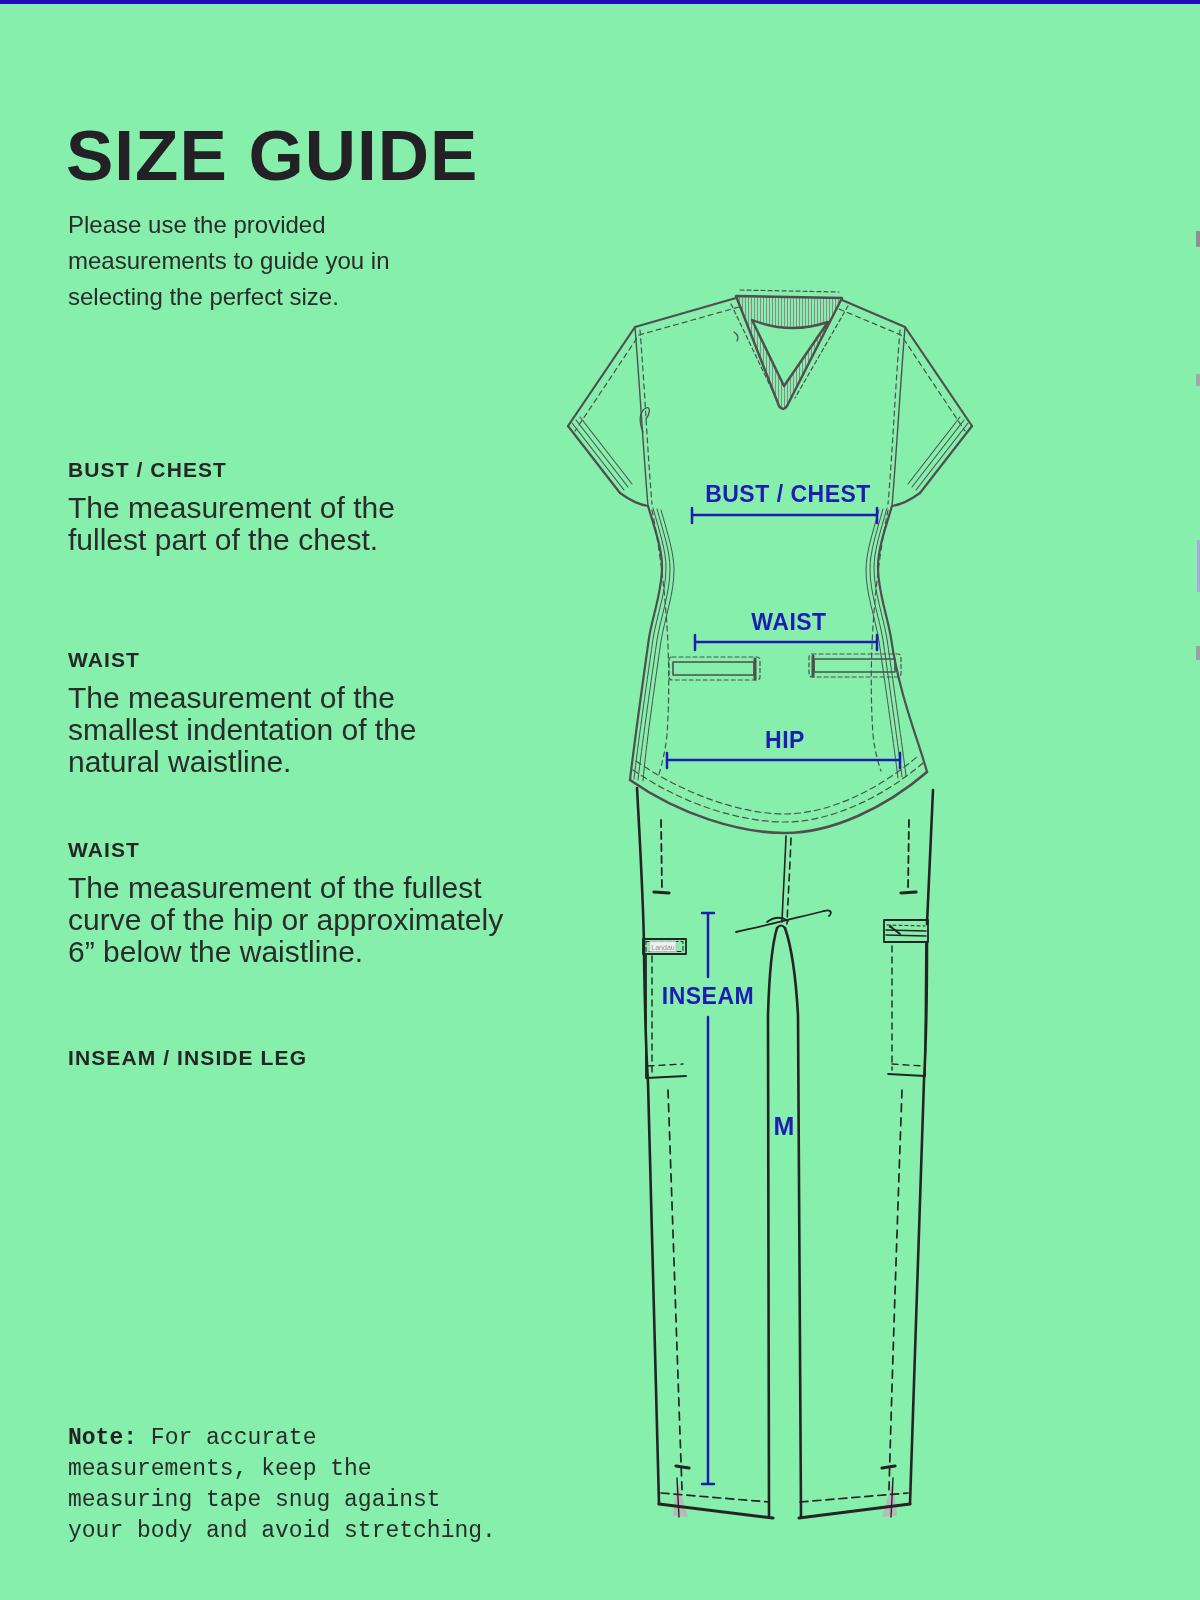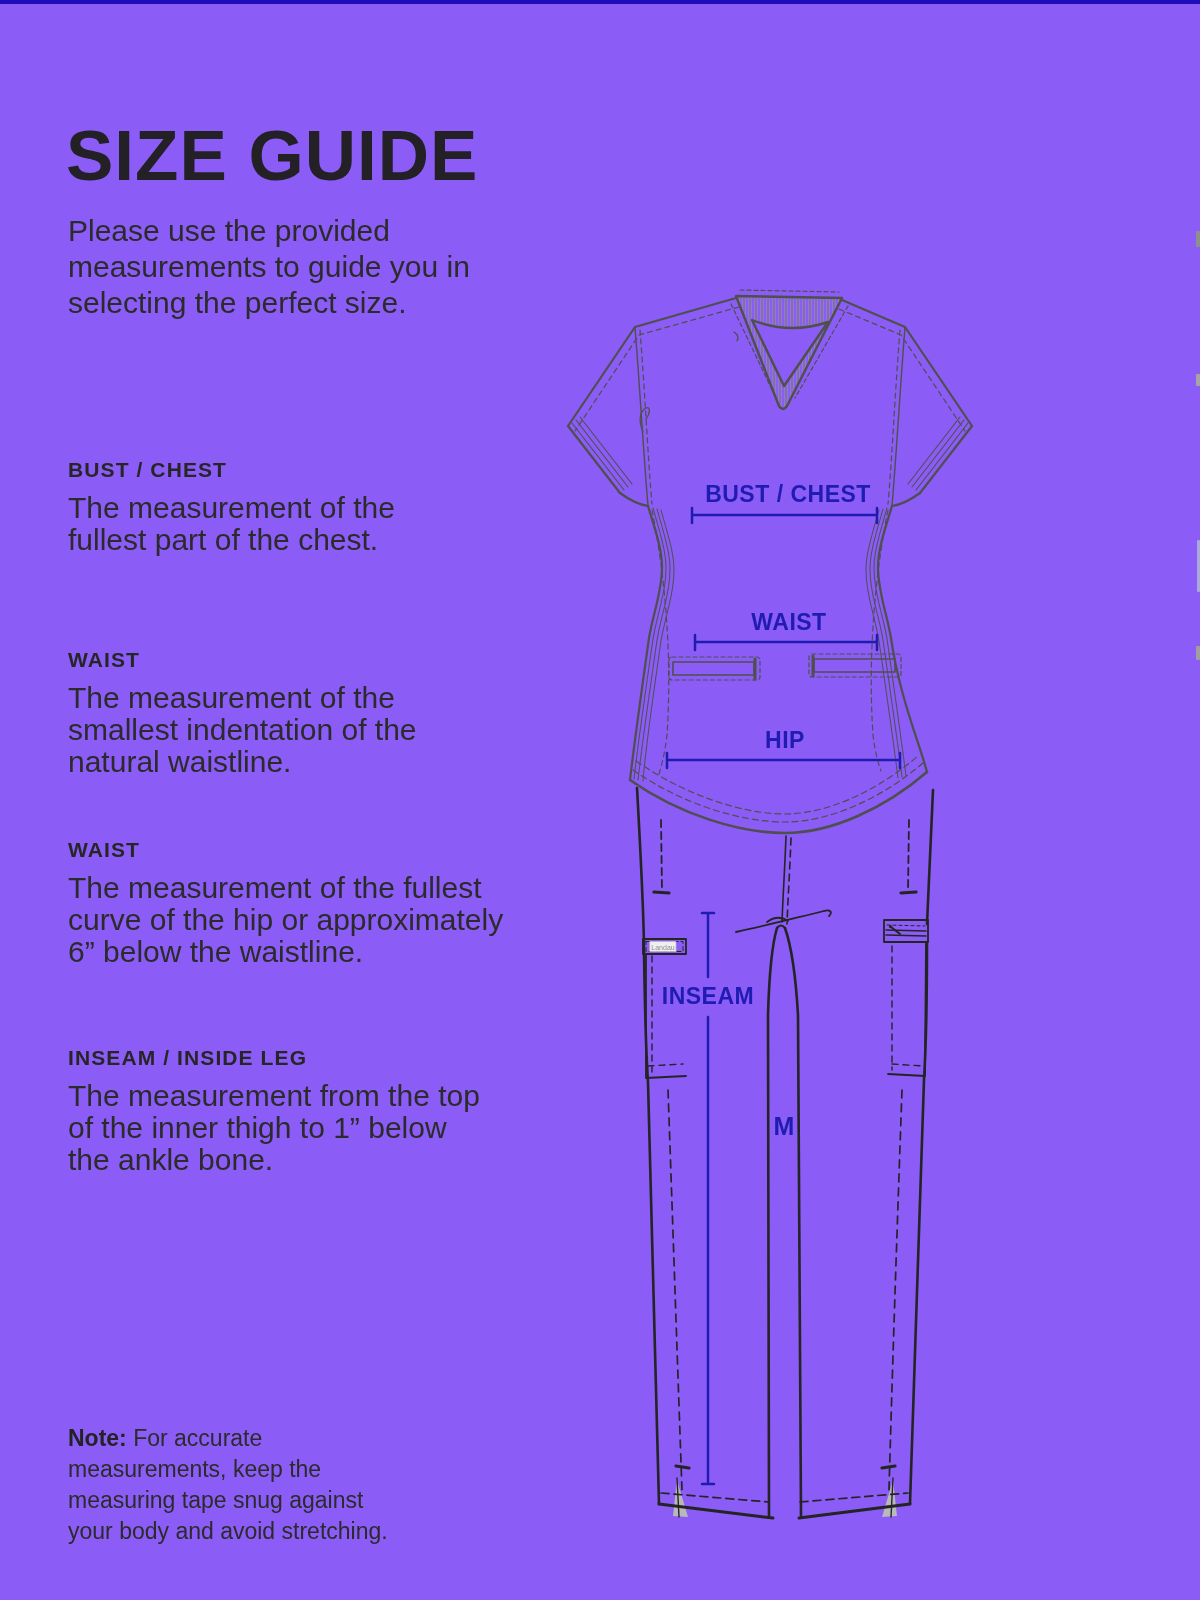--- a/index.html
+++ b/index.html
@@ -1,25 +1,25 @@
 <!DOCTYPE html>
 <html><head>
 <meta charset="utf-8">
 <style>
   html,body{margin:0;padding:0;background:#fff;}
-  #page{position:relative;width:1200px;height:1600px;background:#8b5cf6;overflow:hidden;
+  #page{position:relative;width:1200px;height:1600px;background:#86efac;overflow:hidden;
         font-family:"Liberation Sans",sans-serif;color:#262626;}
   #top-bar{position:absolute;left:0;top:0;width:1200px;height:4px;background:#1d0eba;}
   .lines{white-space:pre-line;}
   #title{position:absolute;left:66px;top:72px;font-size:71px;font-weight:700;
          letter-spacing:1px;color:#232026;line-height:1;}
-  #intro{position:absolute;left:68px;top:183px;font-size:30px;line-height:36px;color:#2b2b2b;}
+  #intro{position:absolute;left:68px;top:183px;font-size:24px;line-height:36px;color:#2b2b2b;}
   .sec-head{position:absolute;left:68px;font-size:21px;font-weight:700;letter-spacing:1.1px;color:#262626;}
   .sec-body{position:absolute;left:68px;font-size:30px;line-height:32px;color:#2b2b2b;}
-  #note{position:absolute;left:68px;top:1400px;font-size:23px;line-height:31px;color:#2b2b2b;}
+  #note{position:absolute;left:68px;top:1400px;font-size:23px;line-height:31px;color:#2b2b2b;font-family:Liberation Mono, monospace;}
   #note strong{font-weight:700;color:#232323;}
   #diagram{position:absolute;left:540px;top:280px;}
   .edge-art{position:absolute;border-radius:1px;}
   svg text.blue-label{font-family:"Liberation Sans",sans-serif;font-weight:700;fill:#201cb2;}
   svg text.tag{font-family:"Liberation Sans",sans-serif;fill:#8f8f8f;}
 </style>
 </head>
 <body>
 
 <div id="page">
@@ -38,23 +38,20 @@
   <div class="sec-body lines" style="top:682px">The measurement of the
 smallest indentation of the
 natural waistline.</div>
 
   <div class="sec-head" style="top:838px">WAIST</div>
   <div class="sec-body lines" style="top:872px">The measurement of the fullest
 curve of the hip or approximately
 6” below the waistline.</div>
 
   <div class="sec-head" style="top:1046px">INSEAM / INSIDE LEG</div>
-  <div class="sec-body lines" style="top:1080px">The measurement from the top
-of the inner thigh to 1” below
-the ankle bone.</div>
 
   <p id="note"><strong>Note:</strong> <span class="lines">For accurate
 measurements, keep the
 measuring tape snug against
 your body and avoid stretching.</span></p>
 
   <svg id="diagram" width="460" height="1280" viewBox="0 0 460 1280">
     <defs>
       <pattern id="rib" width="3" height="6" patternUnits="userSpaceOnUse">
         <path d="M1.5,0 V6" stroke="#8a8a8a" stroke-width="1"></path>

